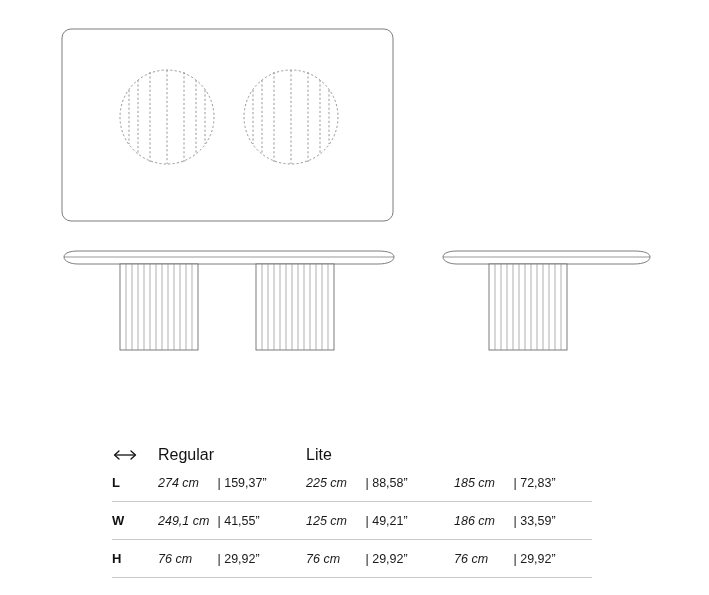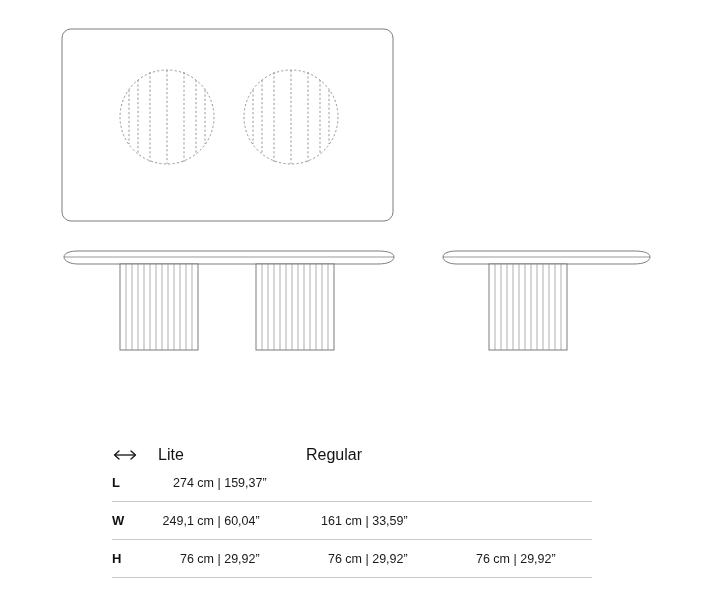--- a/index.html
+++ b/index.html
@@ -53,21 +53,21 @@
   .col-val {
     width: 148px;
     flex: 0 0 148px;
     font-size: 12.5px;
     color: #1a1a1a;
     white-space: nowrap;
   }
   .col-val .num {
     display: inline-block;
     min-width: 56px;
-    text-align: right;
+    font-style: italic;
   }
   .col-head {
     width: 148px;
     flex: 0 0 148px;
     font-size: 16px;
     color: #121212;
   }
   .arrow-cell {
     width: 46px;
     flex: 0 0 46px;
@@ -172,42 +172,57 @@
 <div id="spec-table">
 
   <div class="spec-header-row">
     <div class="arrow-cell">
       <svg width="26" height="14" viewBox="0 0 26 14">
         <line x1="3" y1="7" x2="23" y2="7" stroke="#111" stroke-width="1.3"></line>
         <polyline points="7,3 2.5,7 7,11" fill="none" stroke="#111" stroke-width="1.3" stroke-linecap="round" stroke-linejoin="round"></polyline>
         <polyline points="19,3 23.5,7 19,11" fill="none" stroke="#111" stroke-width="1.3" stroke-linecap="round" stroke-linejoin="round"></polyline>
       </svg>
     </div>
+    <div class="col-head">Regular</div>
     <div class="col-head">Lite</div>
-    <div class="col-head">Regular</div>
   </div>
 
   <div class="spec-row">
     <div class="col-label">L</div>
     <div class="col-val">
       <span class="num">274 cm</span>
       <span>|</span>
       <span>159,37”</span>
     </div>
+    <div class="col-val">
+      <span class="num">225 cm</span>
+      <span>|</span>
+      <span>88,58”</span>
+    </div>
+    <div class="col-val">
+      <span class="num">185 cm</span>
+      <span>|</span>
+      <span>72,83”</span>
+    </div>
   </div>
 
   <div class="spec-row">
     <div class="col-label">W</div>
     <div class="col-val">
       <span class="num">249,1 cm</span>
       <span>|</span>
-      <span>60,04”</span>
-    </div>
-    <div class="col-val">
-      <span class="num">161 cm</span>
+      <span>41,55”</span>
+    </div>
+    <div class="col-val">
+      <span class="num">125 cm</span>
+      <span>|</span>
+      <span>49,21”</span>
+    </div>
+    <div class="col-val">
+      <span class="num">186 cm</span>
       <span>|</span>
       <span>33,59”</span>
     </div>
   </div>
 
   <div class="spec-row">
     <div class="col-label">H</div>
     <div class="col-val">
       <span class="num">76 cm</span>
       <span>|</span>

